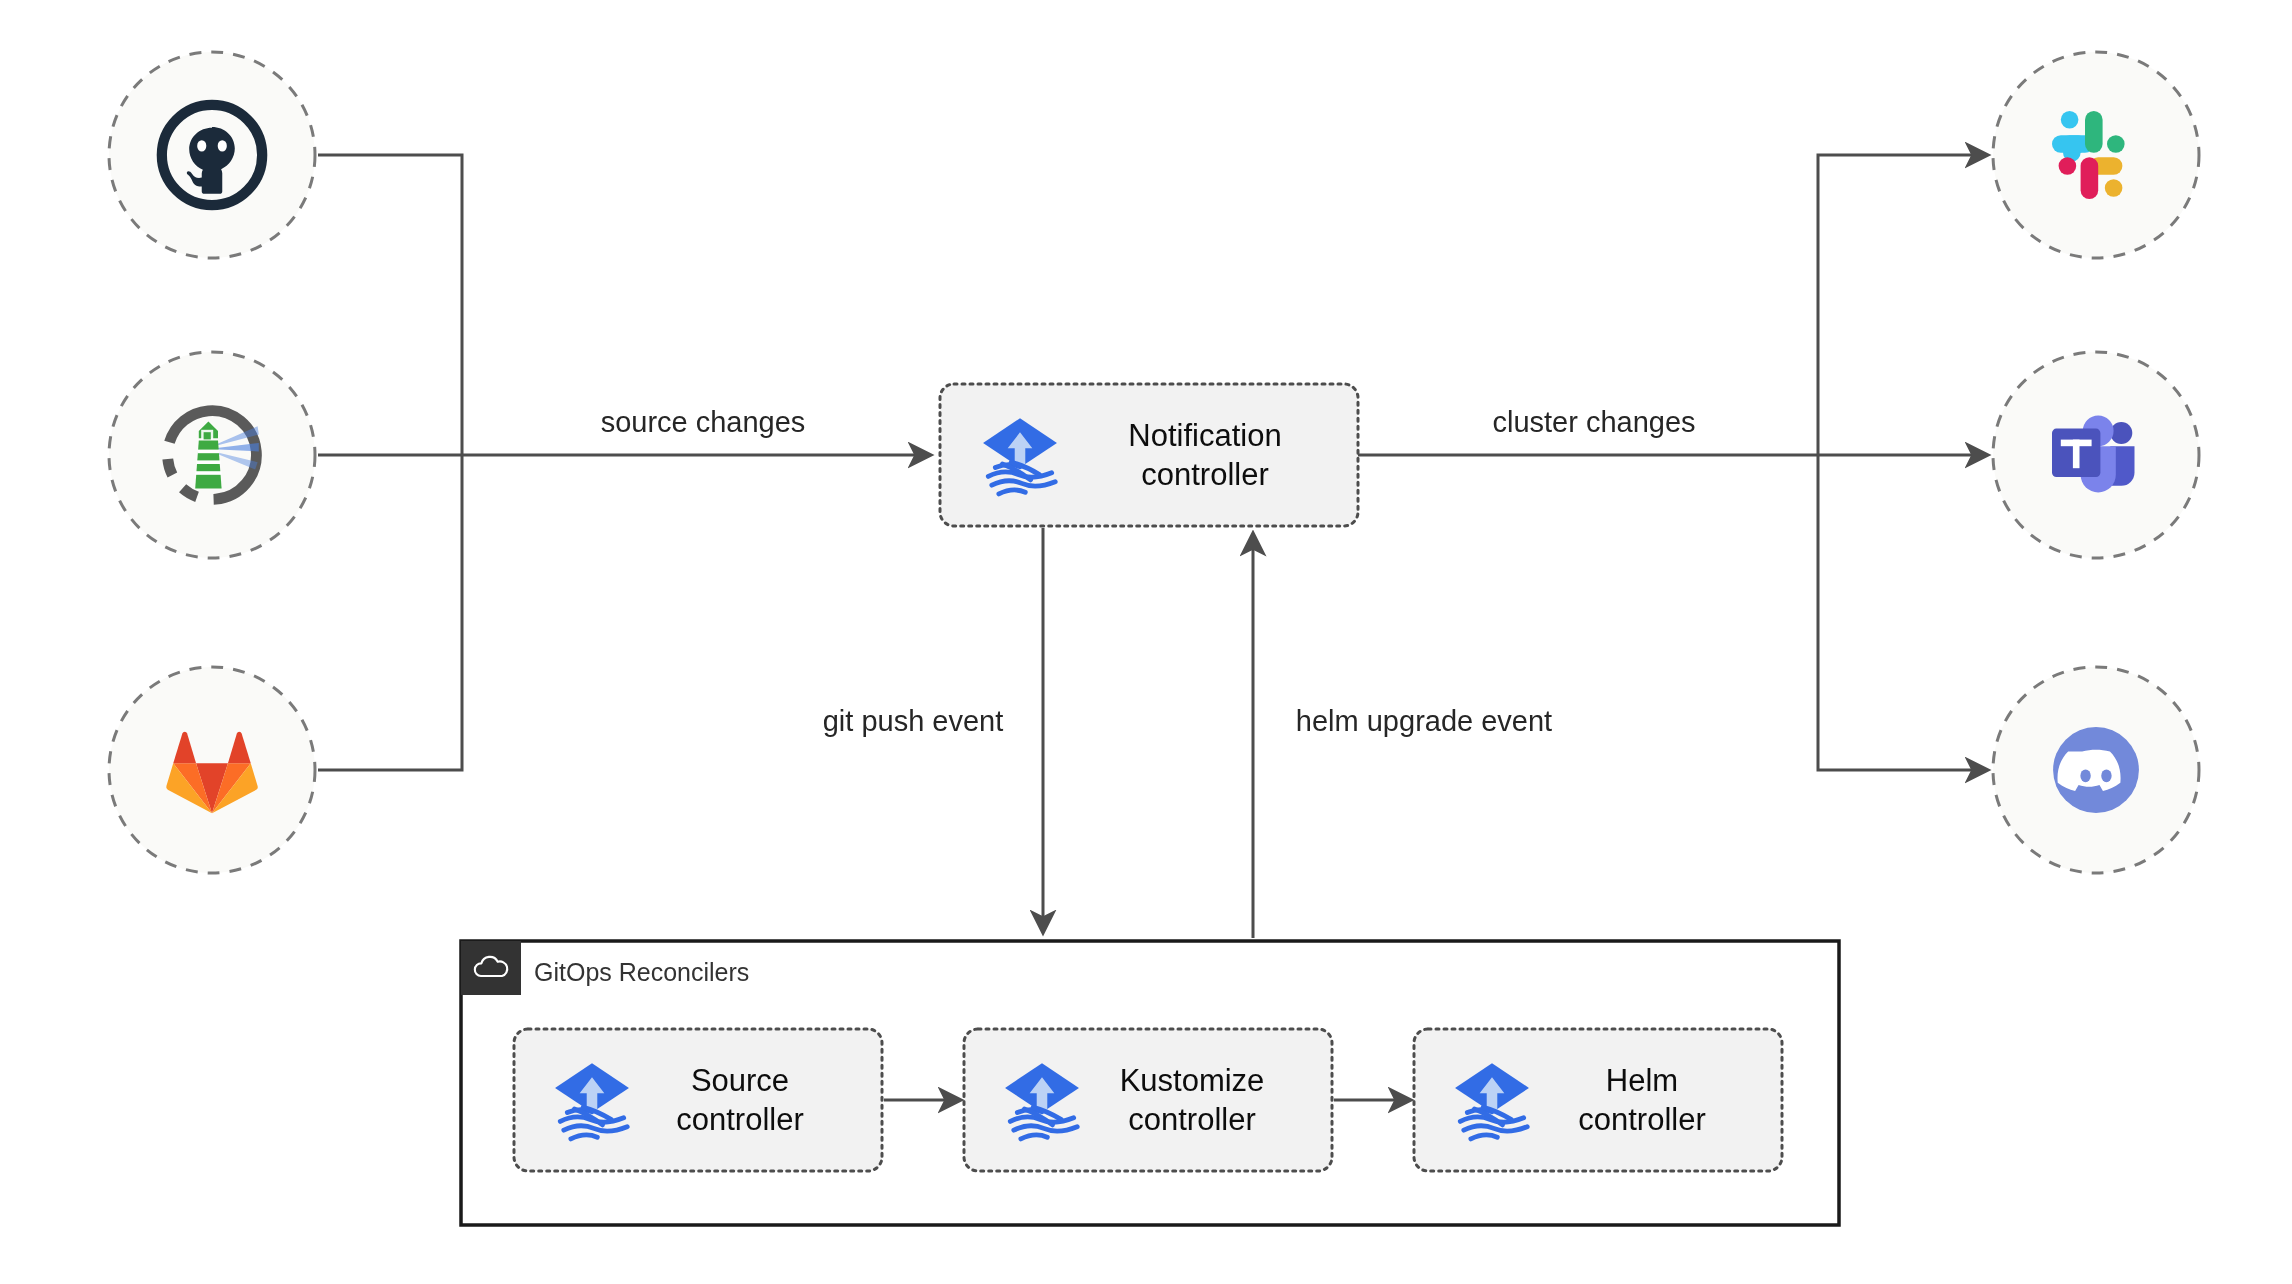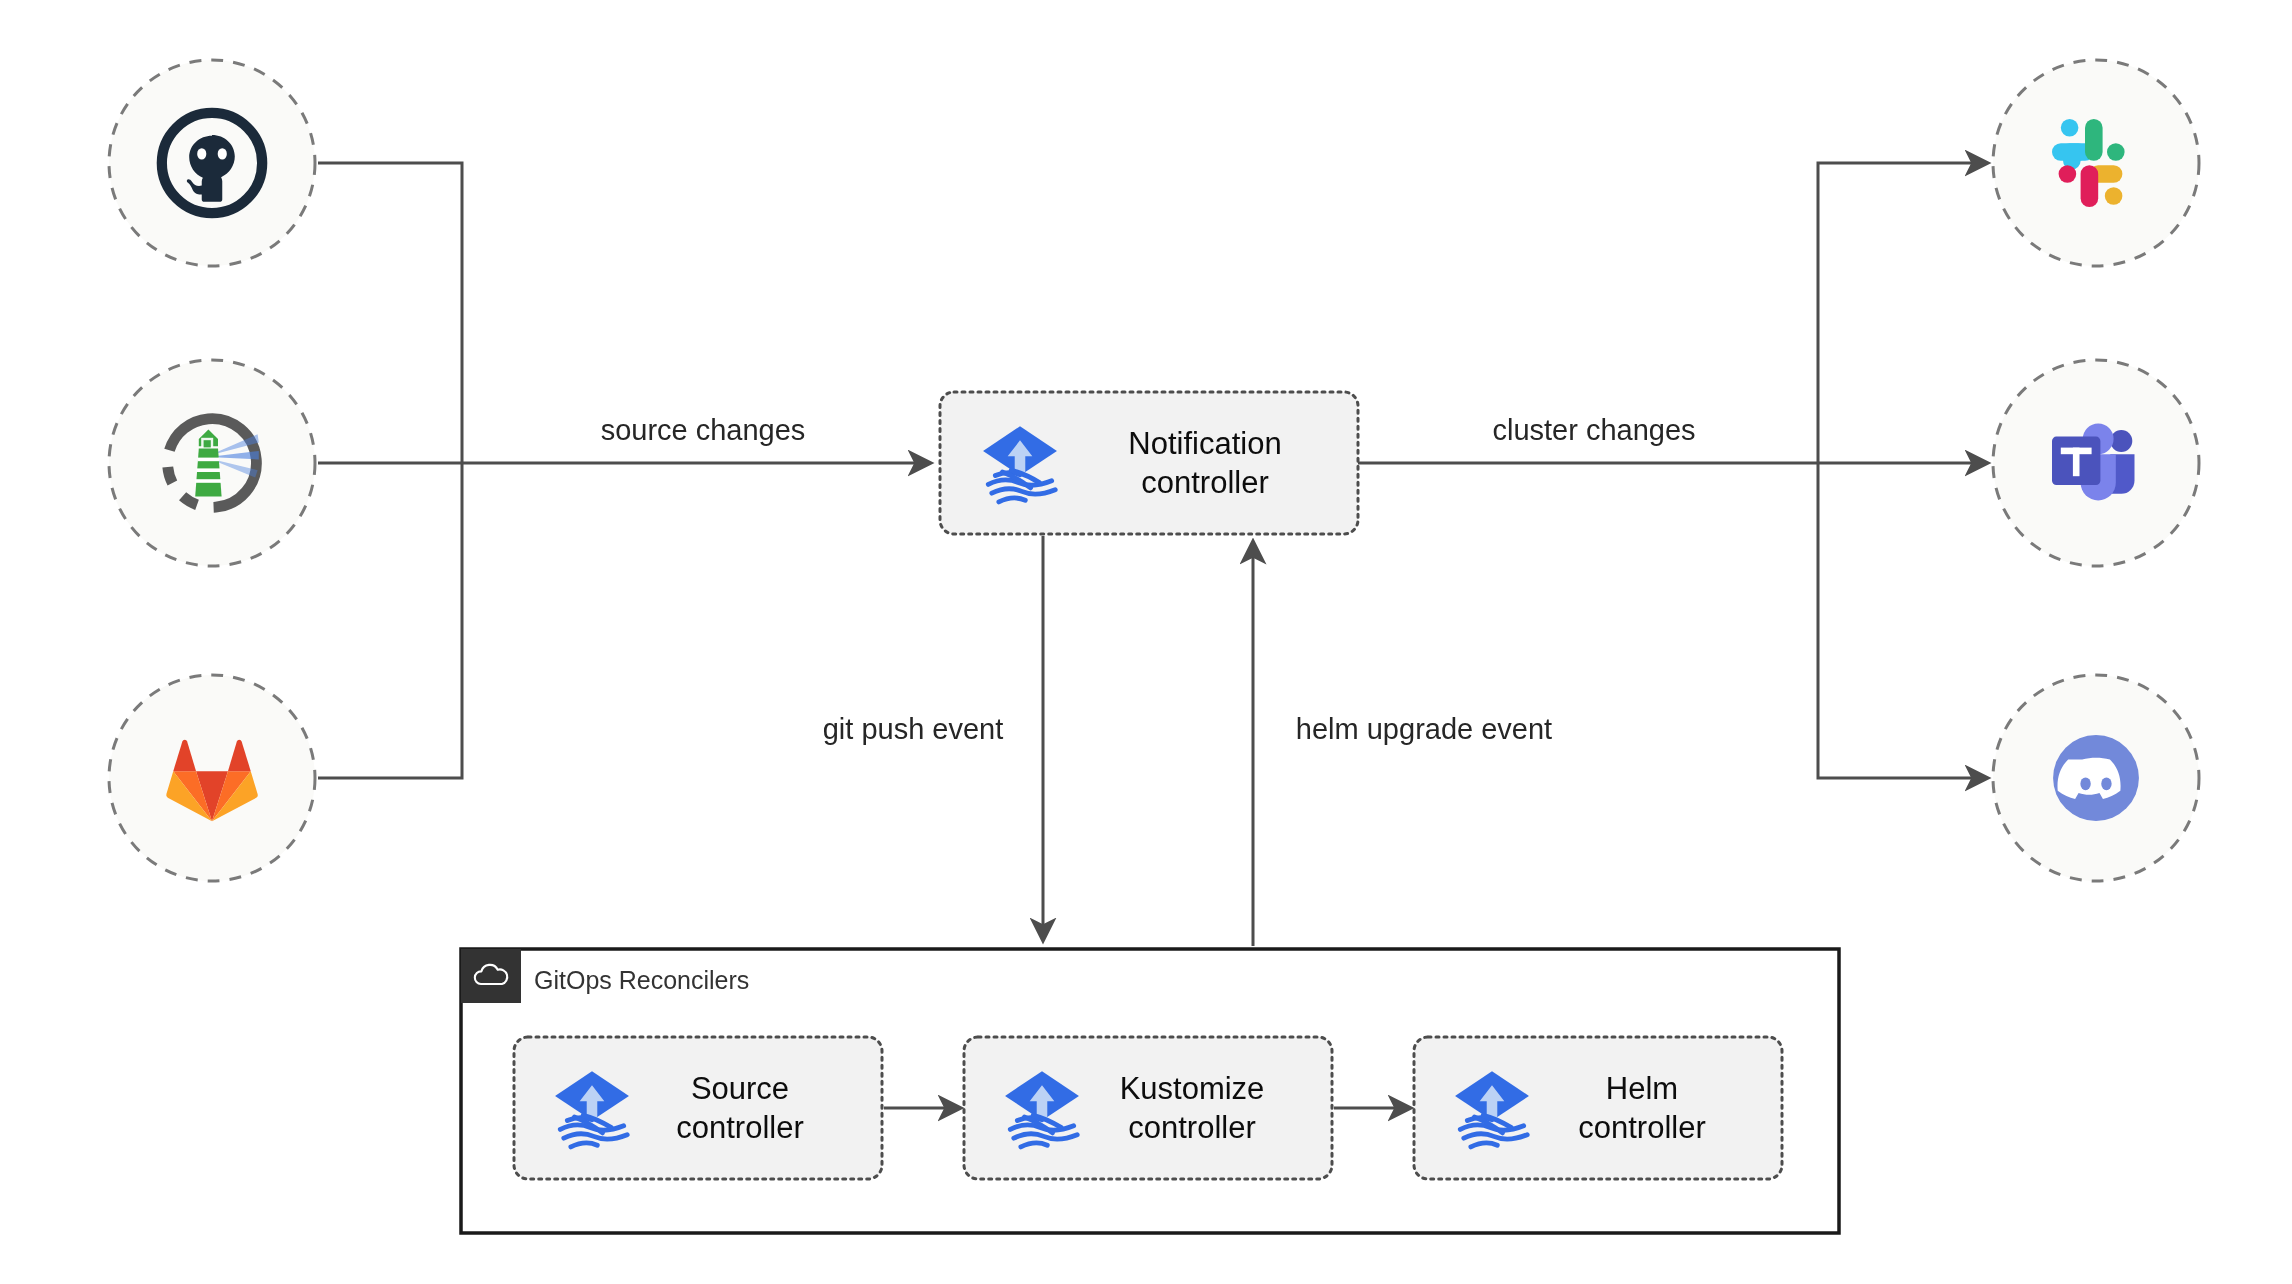--- a/index.html
+++ b/index.html
@@ -12,21 +12,20 @@
     width: 2292px;
     height: 1284px;
     font-family: "Liberation Sans", sans-serif;
     overflow: hidden;
   }
   #diagram-root {
     position: relative;
     width: 2292px;
     height: 956px;
     background: #ffffff;
-    margin-top: 8px;
   }
   svg.canvas {
     position: absolute;
     top: 0;
     left: 0;
     width: 2292px;
     height: 1284px;
     display: block;
   }
   .edge-line {

